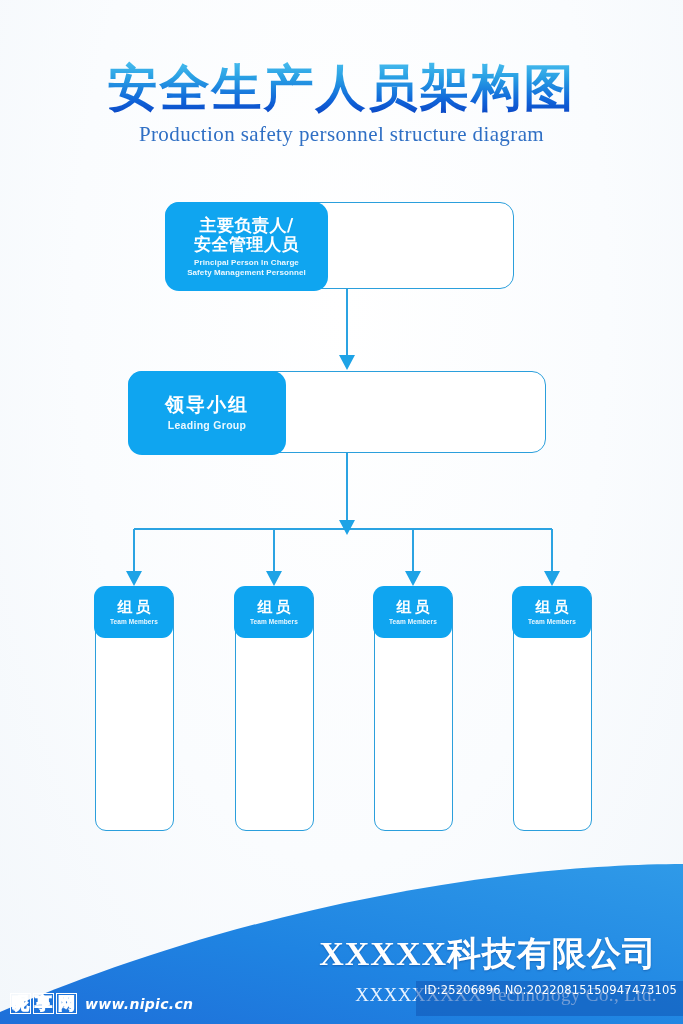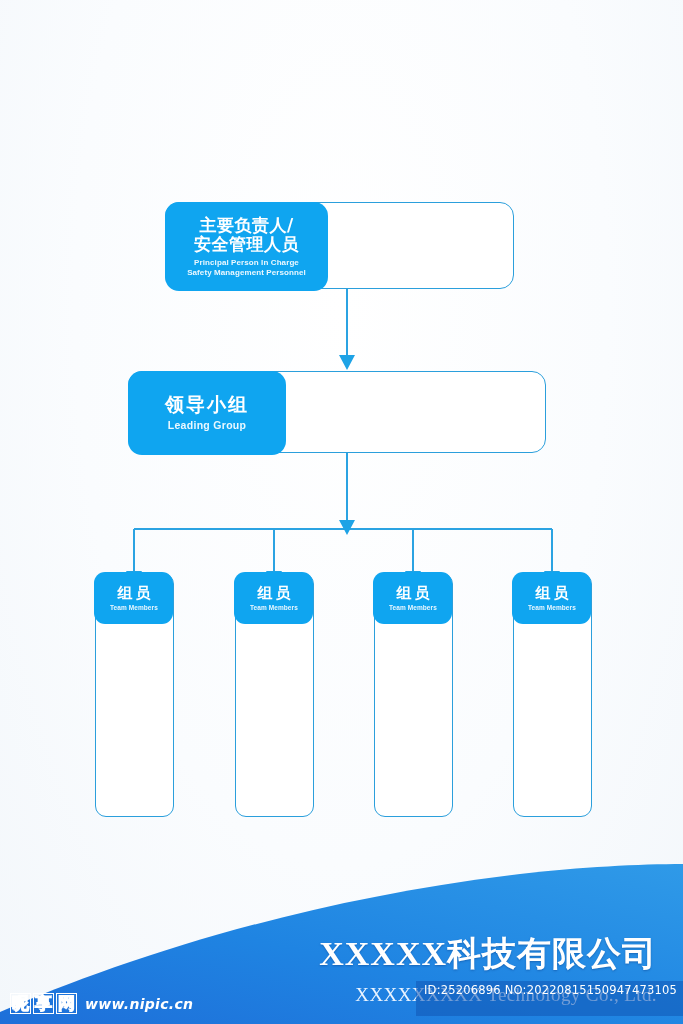--- a/index.html
+++ b/index.html
@@ -56,21 +56,21 @@
   #box-principal .lbl-en{font-size:8px;margin-top:4px;letter-spacing:.1px;}
 
   
   #box-leading{left:128px;top:371px;width:418px;height:82px;}
   #box-leading .label-block{left:-1px;top:-1px;width:158px;height:84px;}
   #box-leading .lbl-cn{font-size:19px;letter-spacing:2px;}
   #box-leading .lbl-en{font-size:10.5px;margin-top:4px;letter-spacing:.3px;}
 
   
   .team-col{
-    position:absolute;top:573px;width:79px;height:244px;box-sizing:border-box;
+    position:absolute;top:587px;width:79px;height:244px;box-sizing:border-box;
     background:#ffffff;border:1.6px solid #2b9fdc;border-radius:11px;
   }
   .team-head{
     position:absolute;left:-1.6px;top:-1.6px;width:79px;height:52px;box-sizing:border-box;
     background:#0fa5f0;border-radius:11px;
     display:flex;flex-direction:column;align-items:center;justify-content:center;
     color:#fff;
   }
   .team-cn{font-family:"DejaVu Sans","Liberation Sans",sans-serif;font-weight:bold;font-size:15px;letter-spacing:3px;text-indent:3px;line-height:1;}
   .team-en{font-family:"Liberation Sans","DejaVu Sans",sans-serif;font-weight:bold;font-size:6.5px;margin-top:3px;color:#e9f7ff;letter-spacing:.1px;}
@@ -107,20 +107,24 @@
     border:1.5px solid #ffffff;padding:0 1px;line-height:19px;
   }
   #wm-url{font-family:"DejaVu Sans","Liberation Sans",sans-serif;font-style:italic;font-weight:bold;
     font-size:14px;color:#ffffff;letter-spacing:.3px;}
 </style>
 </head>
 <body>
 
 <div id="poster">
 
+  <div class="title-wrap">
+    <div class="title-cn">安全生产人员架构图</div>
+    <div class="title-en">Production safety personnel structure diagram</div>
+  </div>
 
   <svg id="connectors" viewBox="0 0 683 1024" width="683" height="1024">
     <g stroke="#2ba3e2" stroke-width="2" fill="none">
 
       <line x1="347" y1="289" x2="347" y2="356"></line>
 
       <line x1="347" y1="453" x2="347" y2="521"></line>
 
       <line x1="134" y1="529" x2="552" y2="529"></line>
 

